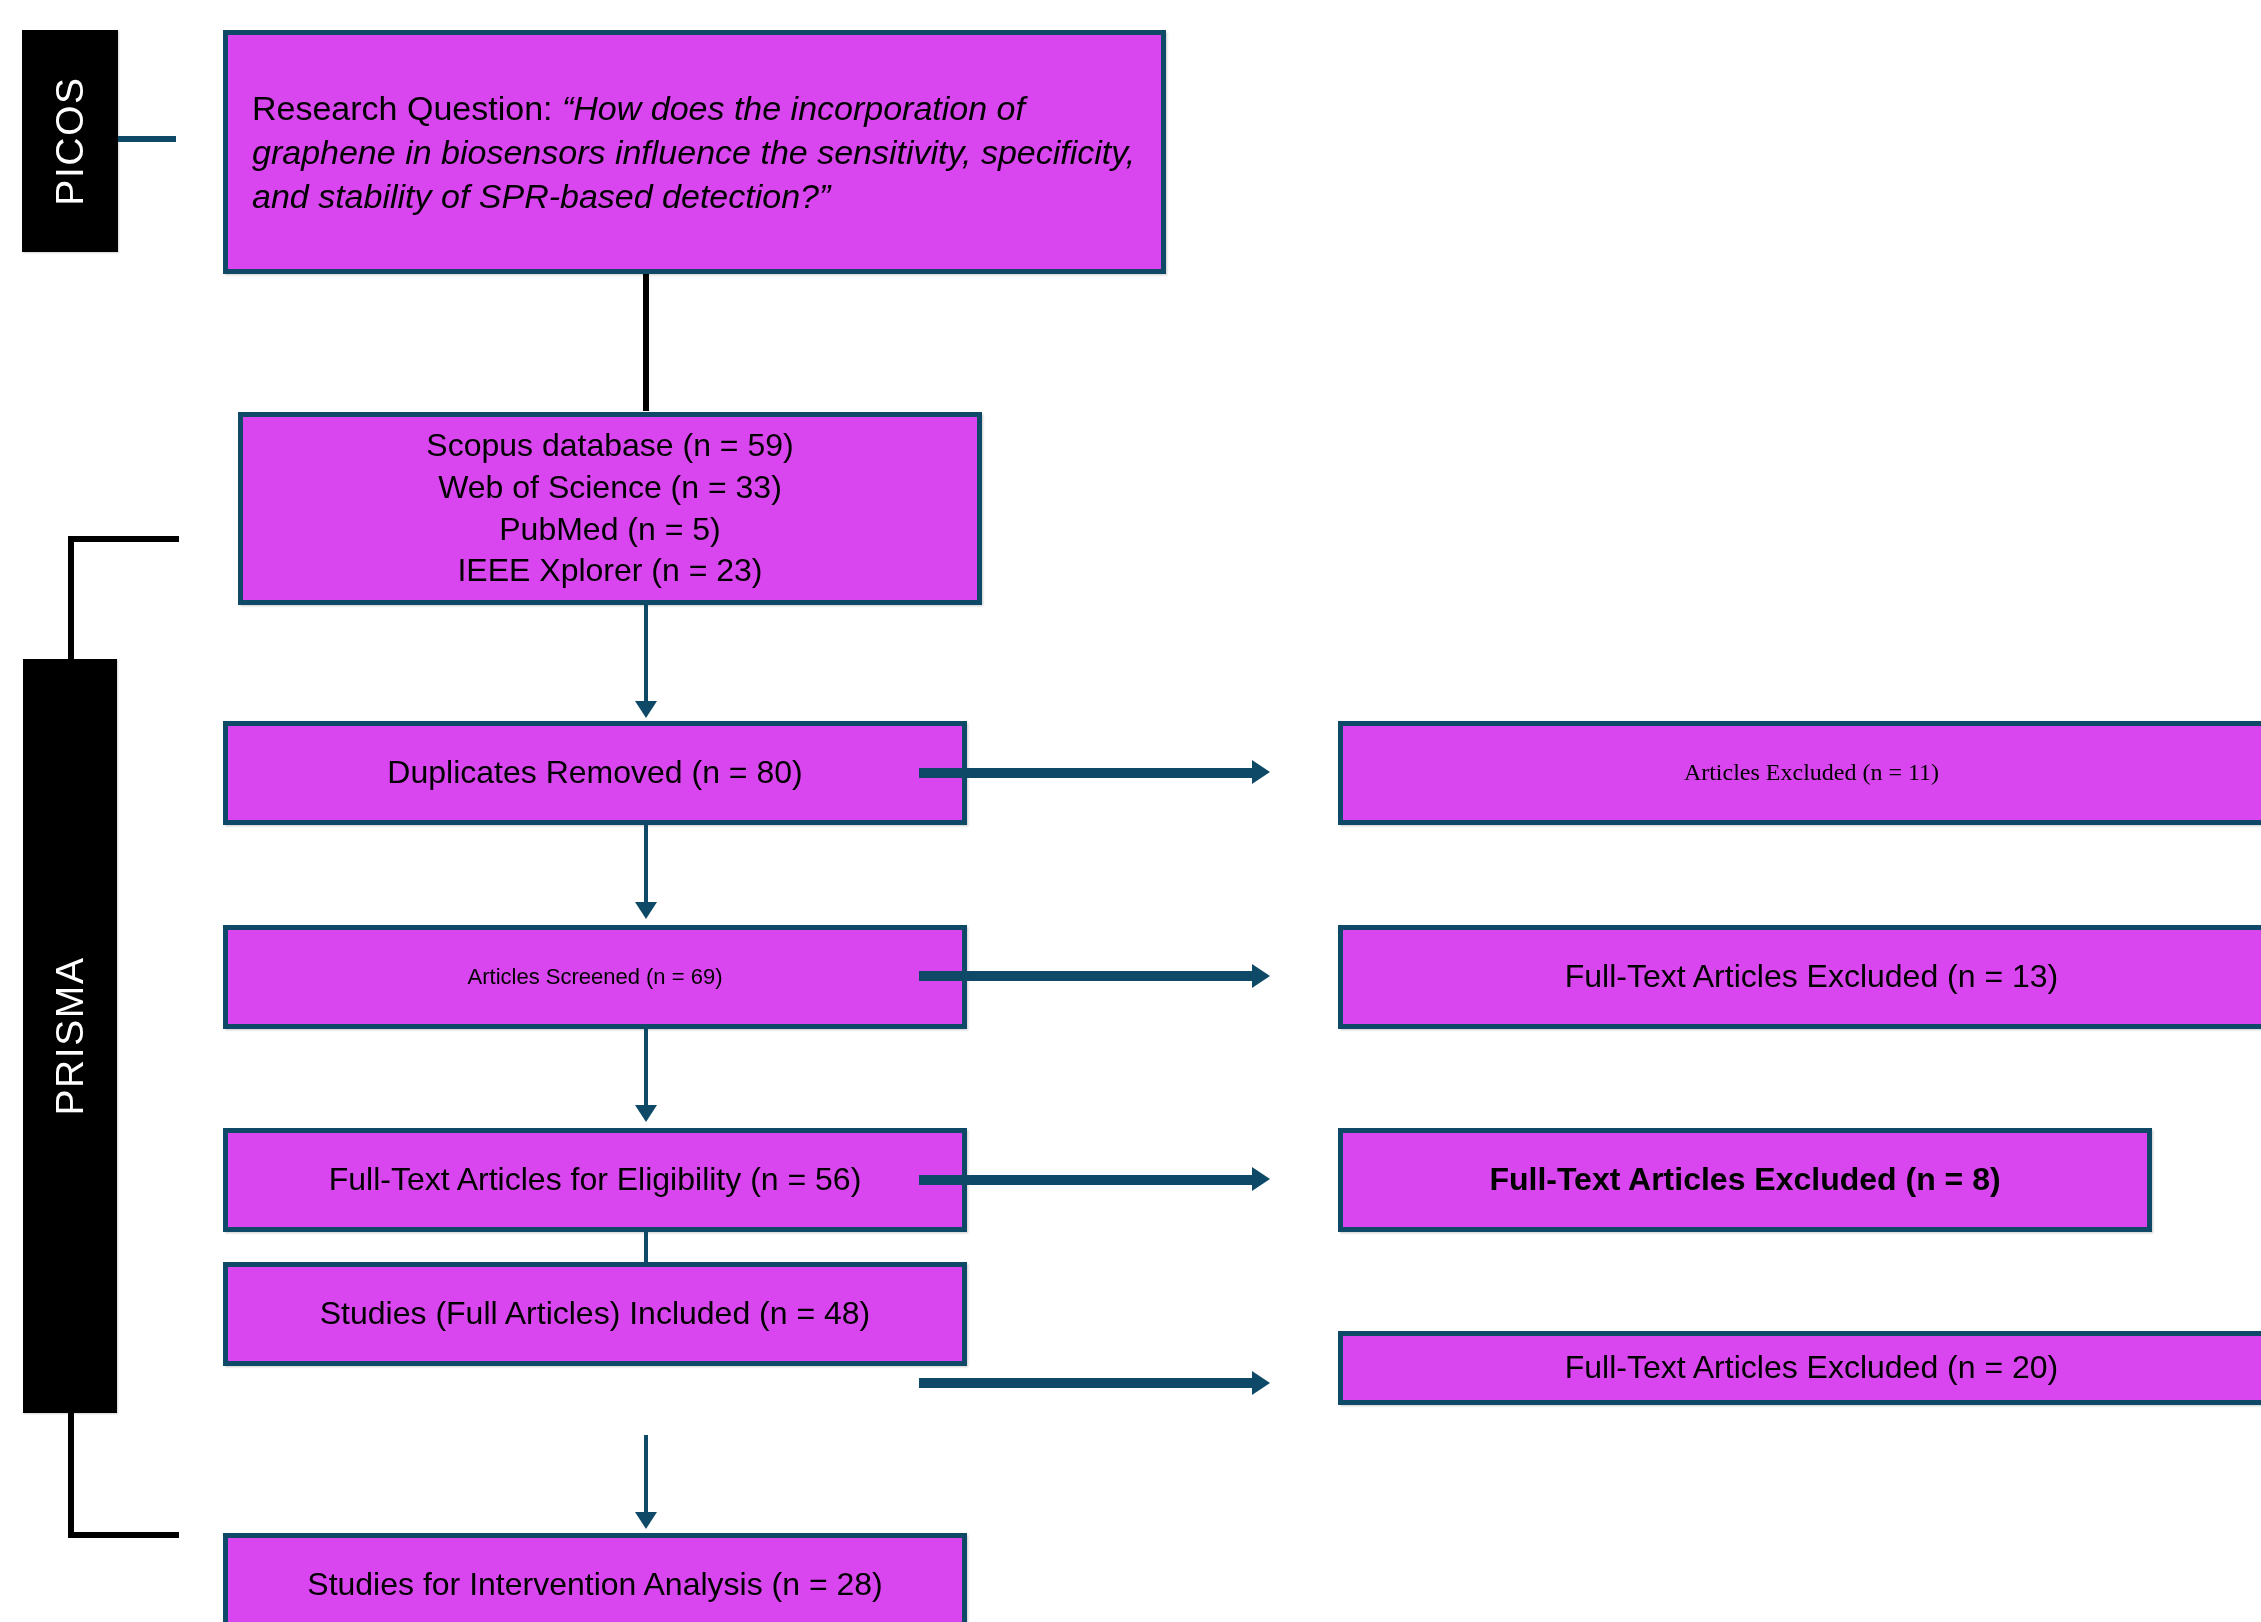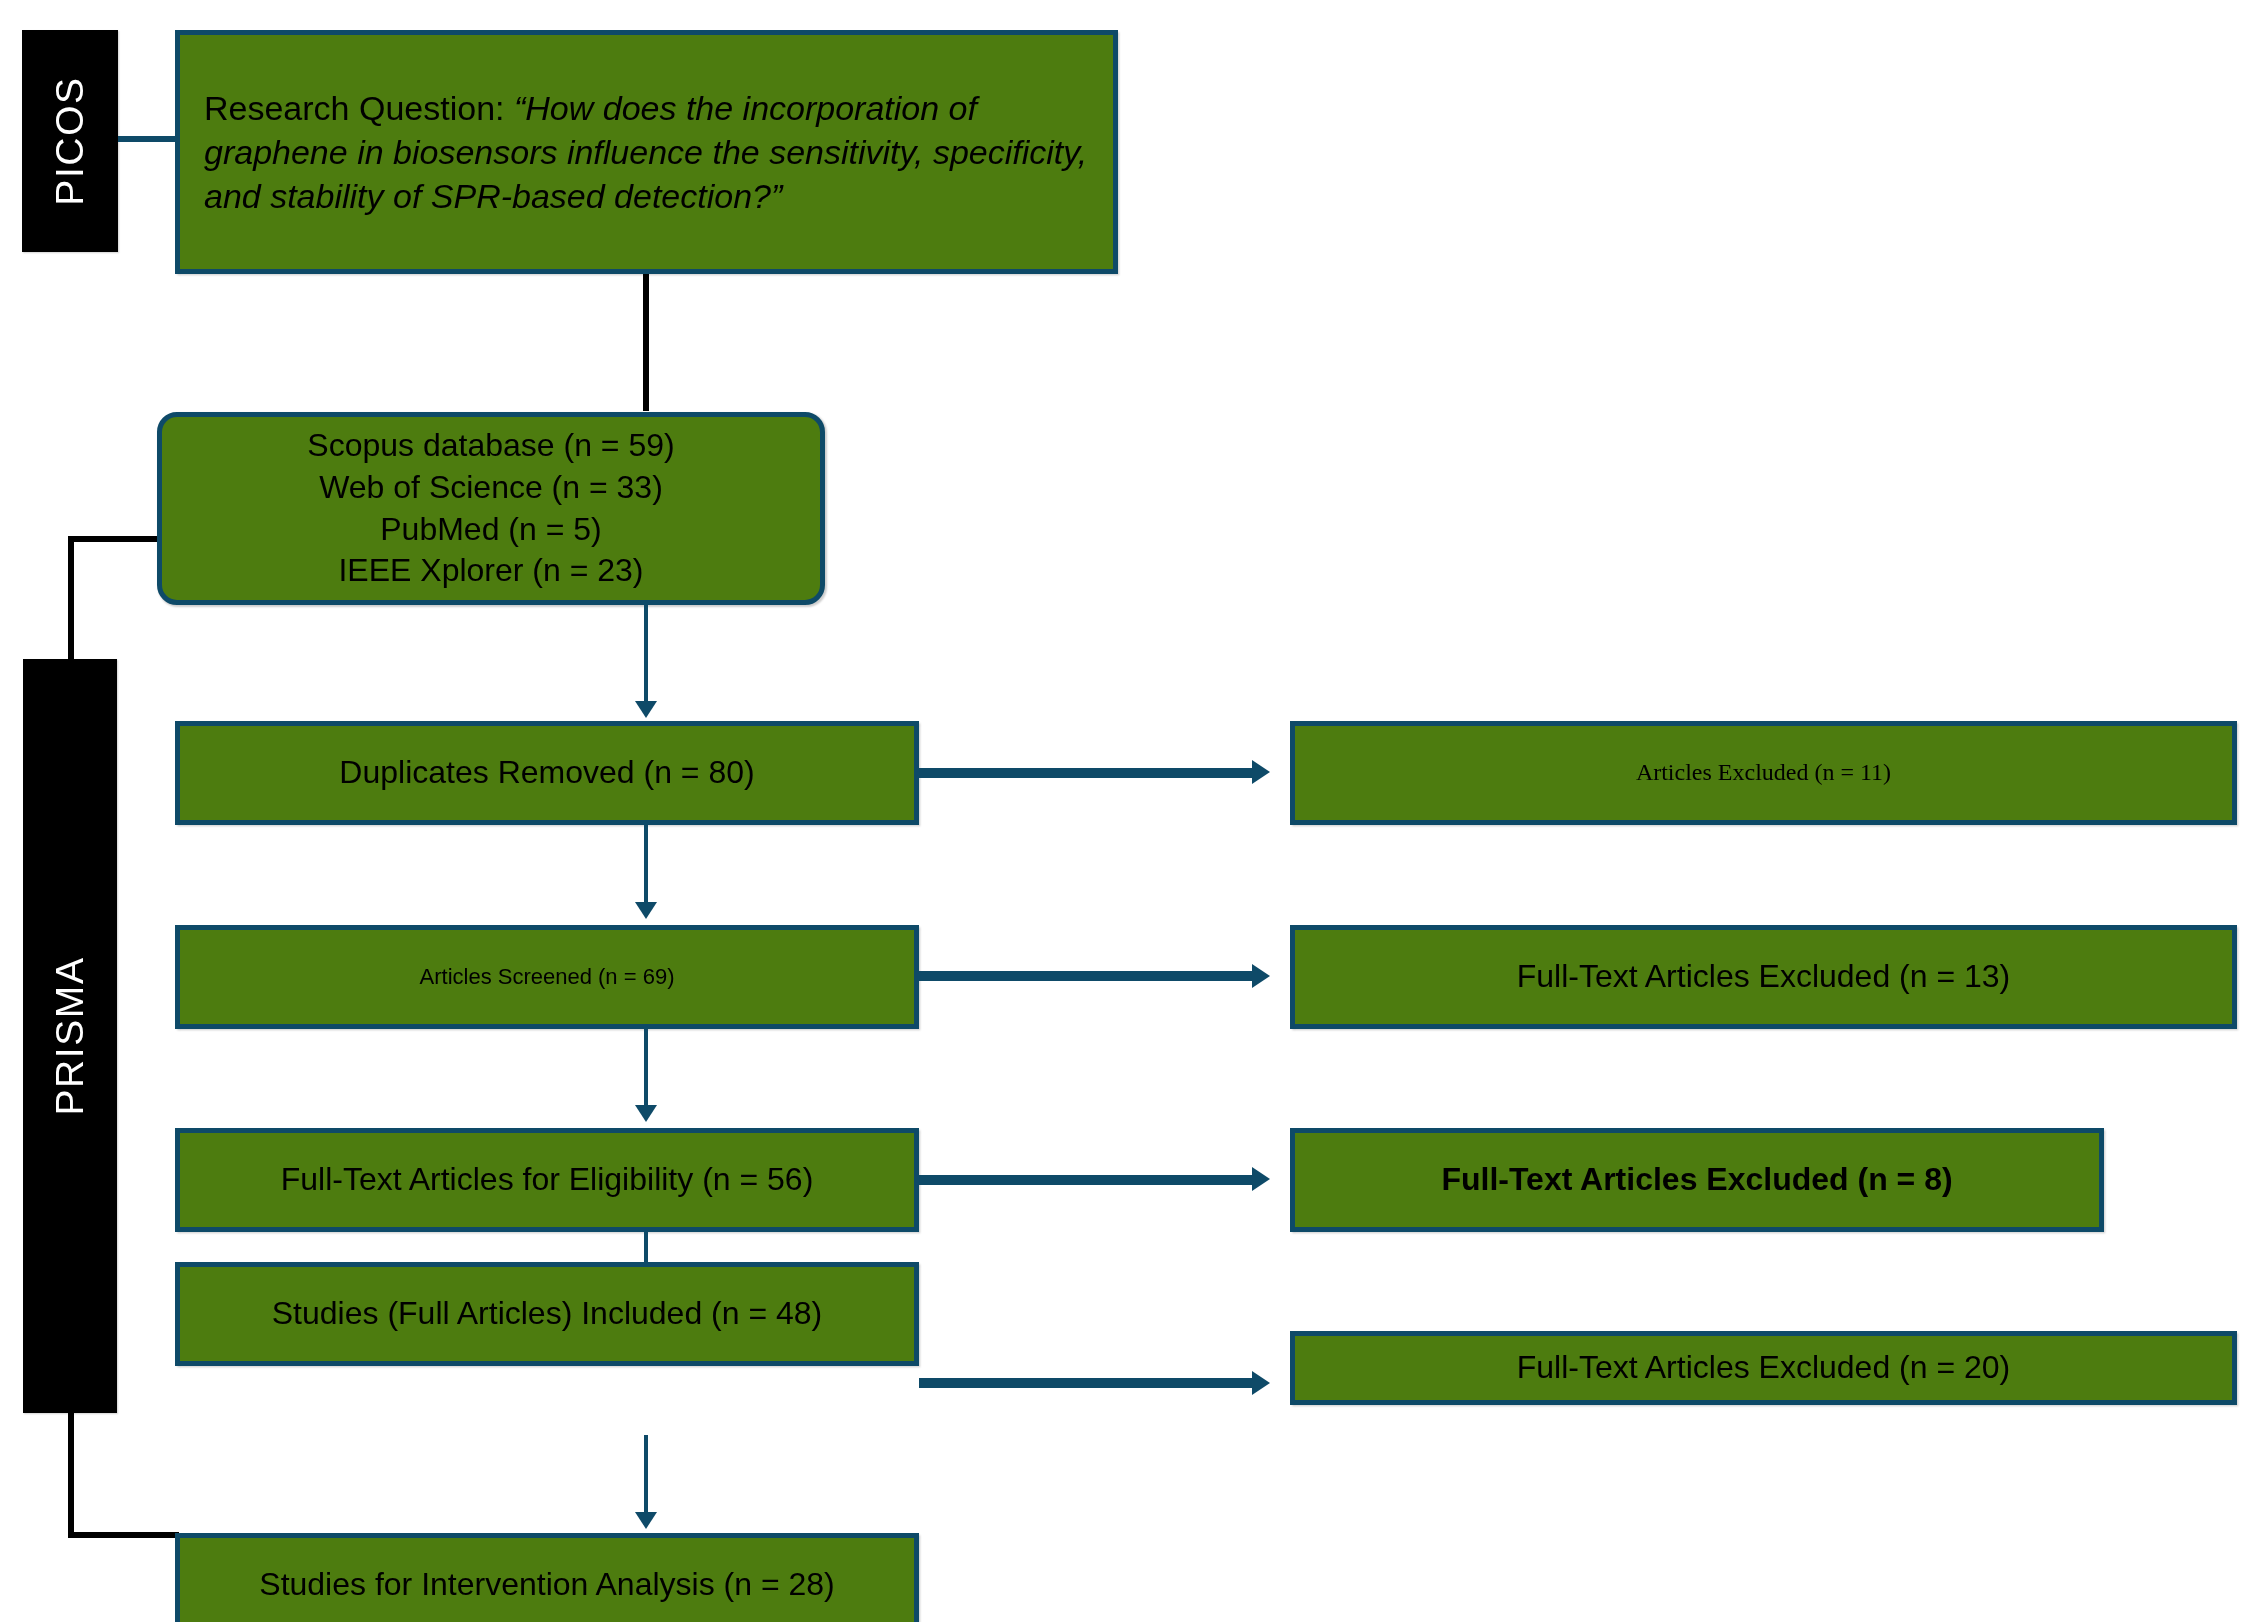--- a/index.html
+++ b/index.html
@@ -33,29 +33,30 @@
     white-space: nowrap;
     color: #ffffff;
     font-weight: 400;
     letter-spacing: 1.6px;
     font-family: "Liberation Sans", sans-serif;
   }
 
   
   .pbox {
     position: absolute;
-    background: #4d7c0f;
+    background: #d946ef;
     border: 5.2px solid #0E4A68;
     box-sizing: border-box;
     display: flex;
     align-items: center;
     justify-content: center;
     text-align: center;
     color: #000000;
     box-shadow: 1.6px 1.6px 2.1px rgba(0,0,0,0.20);
+    margin-left: 48px;
   }
   .pbox .btext {
     padding: 0 14.5px;
     line-height: 1.30;
     font-family: "Liberation Sans", sans-serif;
   }
   .pbox.italicq .btext {
     text-align: left;
     padding: 0 24px;
   }
@@ -110,21 +111,21 @@
   <div class="section-bar" style="left:23px; top:659px; width:94px; height:754px;">
     <span class="vtext" style="font-size:39px;">PRISMA</span>
   </div>
 
   <div class="blk-line" style="left:68px; top:536px; width:6.2px; height:124px;"></div>
   <div class="blk-line" style="left:68px; top:536px; width:111px; height:6.2px;"></div>
 
   <div class="blk-line" style="left:68px; top:1412px; width:6.2px; height:126px;"></div>
   <div class="blk-line" style="left:68px; top:1532px; width:111px; height:6.2px;"></div>
 
-  <div class="pbox" style="left:157px; top:412px; width:668px; height:193px;border-radius:20px;">
+  <div class="pbox" style="left:190px; top:412px; width:744px; height:193px;">
     <div class="btext" style="font-size:32px;">
       <div>Scopus database (n = 59)</div>
       <div>Web of Science (n = 33)</div>
       <div>PubMed (n = 5)</div>
       <div>IEEE  Xplorer (n = 23)</div>
     </div>
   </div>
 
   <div class="vline" style="left:644px; top:604px; width:4.1px; height:104px;"></div>
   <div class="arrow-down" style="left:635px; top:701px;"></div>

